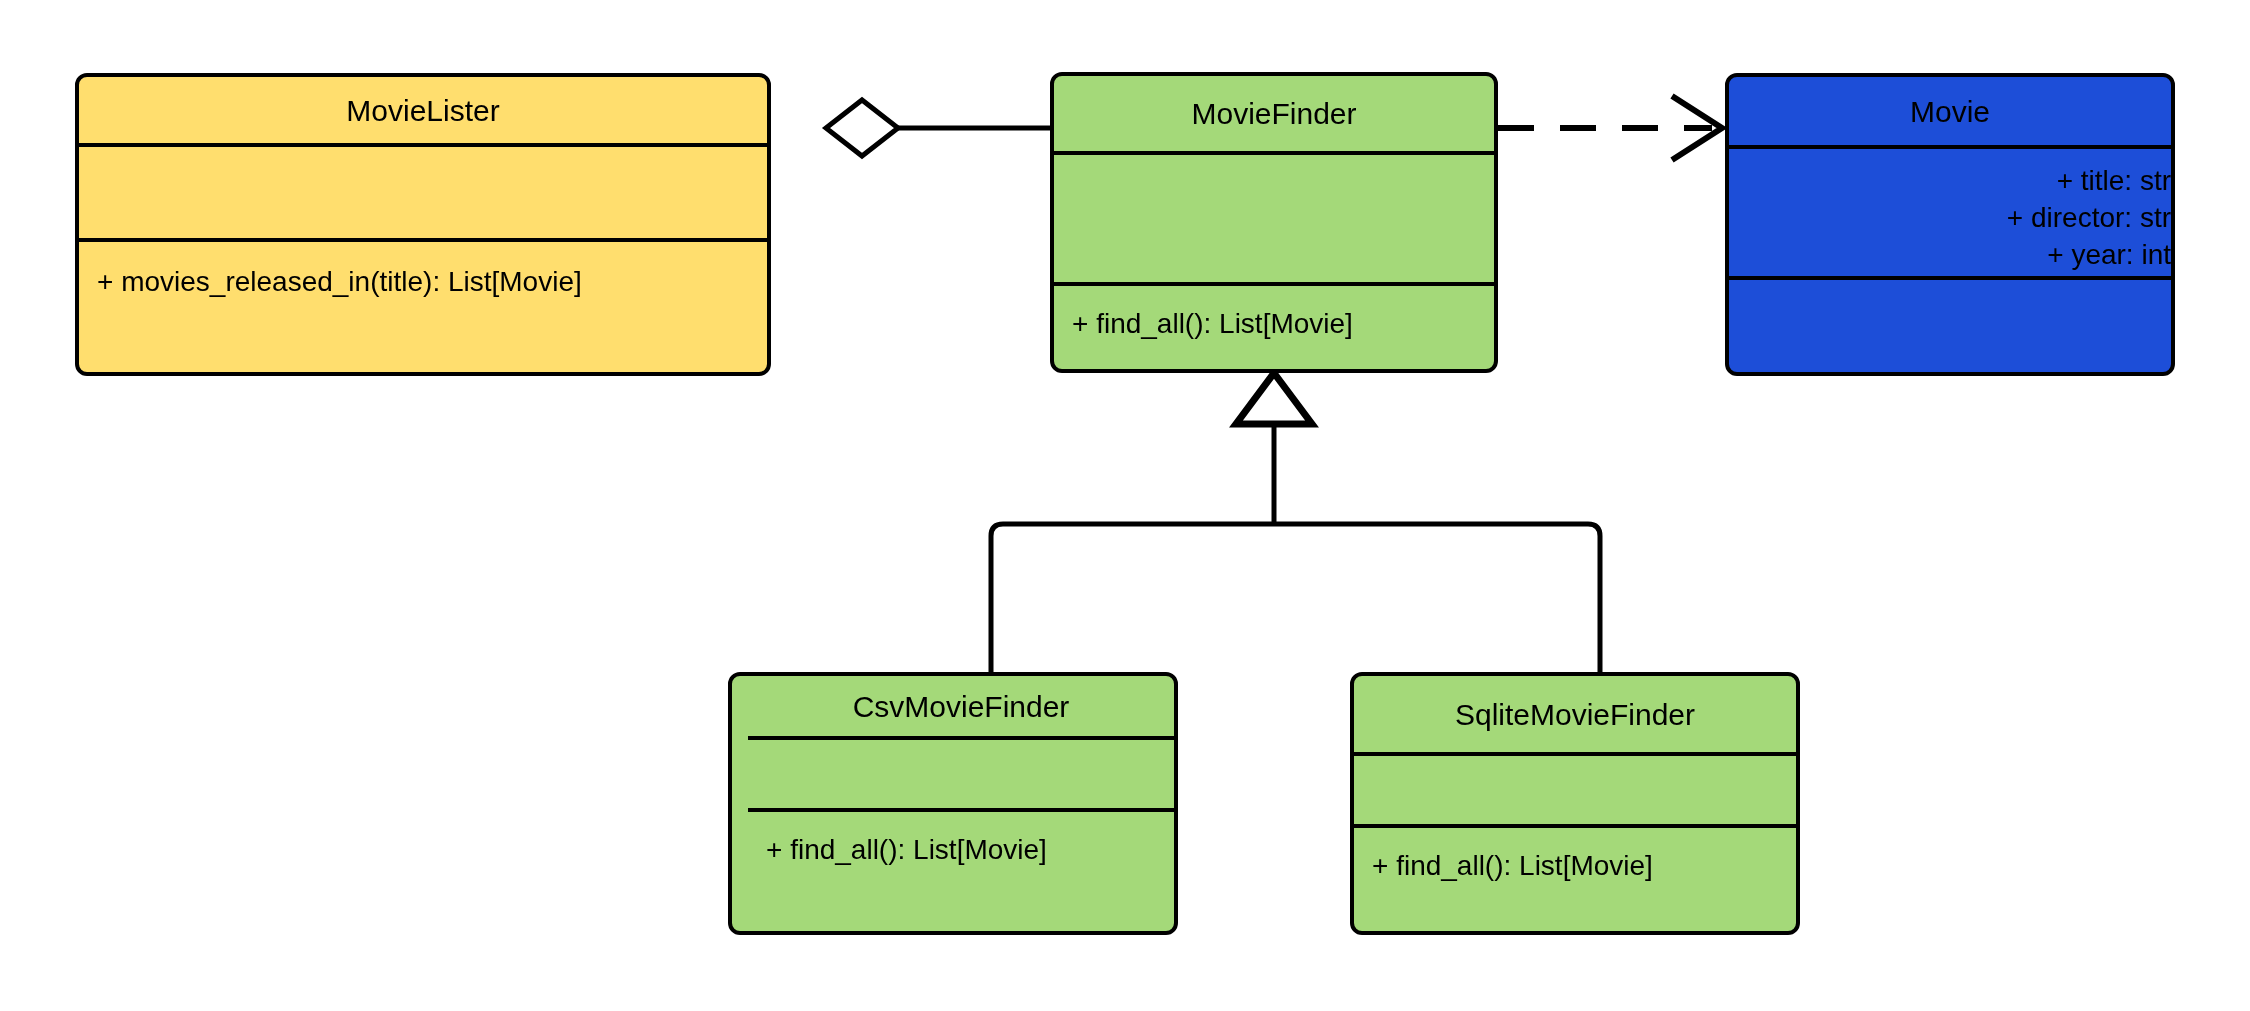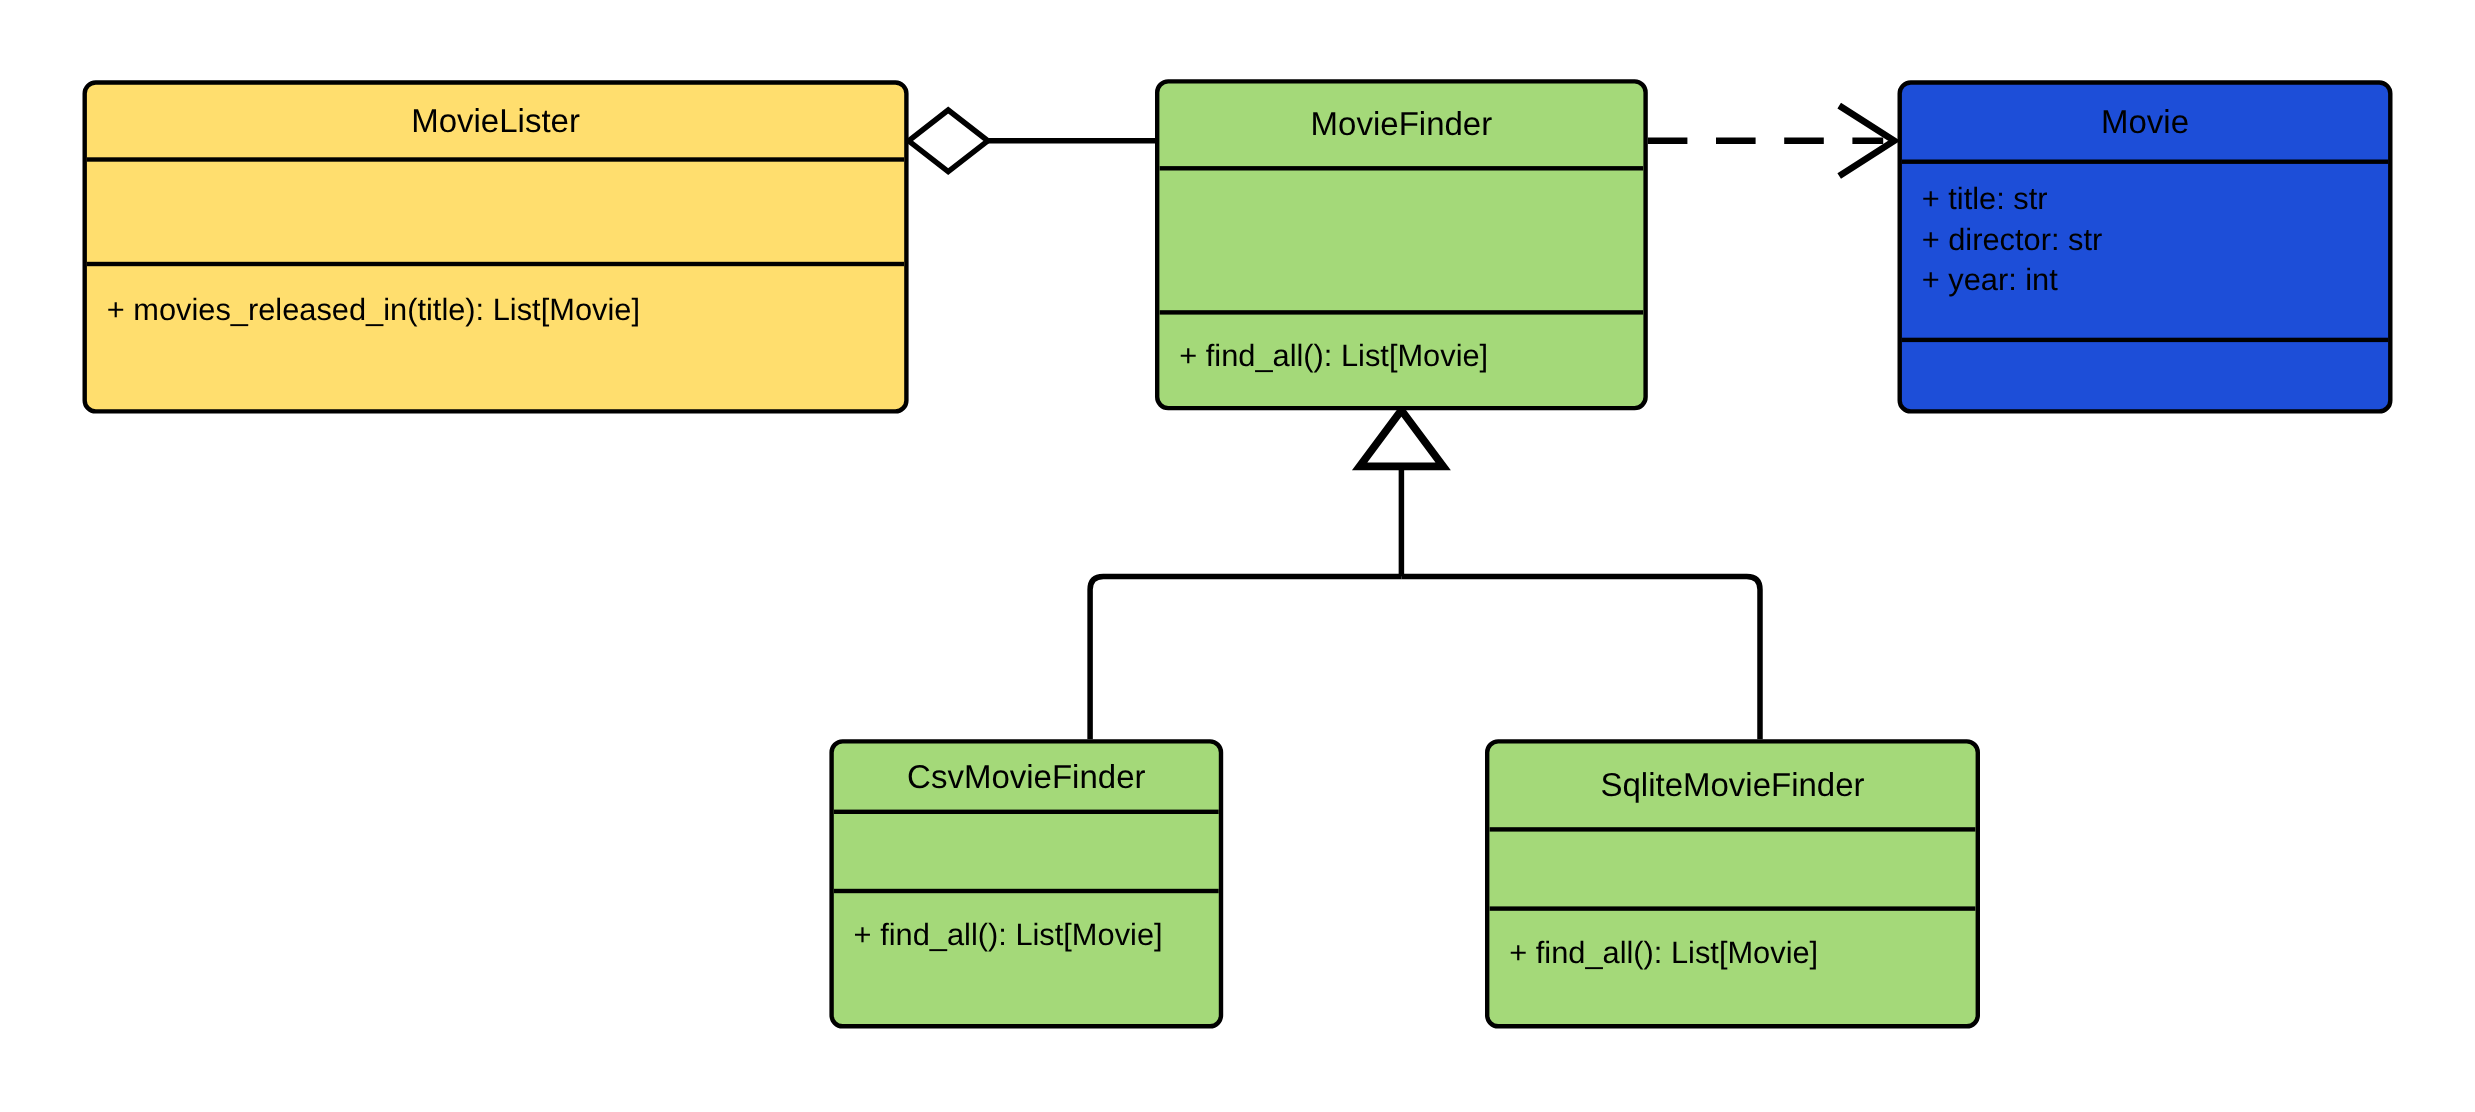--- a/index.html
+++ b/index.html
@@ -68,42 +68,42 @@
     line-height: 1.32;
     white-space: nowrap;
   }
   
   .fill-yellow { background: #FFDE6E; }
   .fill-green  { background: #A4D979; }
   .fill-blue   { background: #1d4ed8; }
 
   
   #cls-movielister {
-    left: 75px;  top: 73px;  width: 751px; height: 303px;
+    left: 75px;  top: 73px;  width: 696px; height: 303px;
   }
   #cls-movielister .cmp-name { height: 66px; }
   #cls-movielister .cmp-attrs { height: 95px; }
   #cls-movielister .cmp-methods { flex: 1 1 auto; padding-top: 22px; }
 
   #cls-moviefinder {
     left: 1050px; top: 72px; width: 448px; height: 301px;
   }
   #cls-moviefinder .cmp-name { height: 75px; }
   #cls-moviefinder .cmp-attrs { height: 131px; }
   #cls-moviefinder .cmp-methods { flex: 1 1 auto; padding-top: 20px; }
 
   #cls-movie {
     left: 1725px; top: 73px; width: 450px; height: 303px;
   }
   #cls-movie .cmp-name { height: 68px; }
-  #cls-movie .cmp-attrs { flex: 0 0 auto; padding-top: 14px; height: 162px; }
+  #cls-movie .cmp-attrs { flex: 0 0 auto; padding-top: 14px; height: 131px; text-align: right; }
   #cls-movie .cmp-methods { flex: 1 1 auto; }
 
   #cls-csvmoviefinder {
-    left: 754px; top: 672px; width: 358px; height: 263px;
+    left: 728px; top: 672px; width: 450px; height: 263px; padding-left: 16px;
   }
   #cls-csvmoviefinder .cmp-name { height: 60px; }
   #cls-csvmoviefinder .cmp-attrs { height: 72px; }
   #cls-csvmoviefinder .cmp-methods { flex: 1 1 auto; padding-top: 20px; }
 
   #cls-sqlitemoviefinder {
     left: 1350px; top: 672px; width: 450px; height: 263px;
   }
   #cls-sqlitemoviefinder .cmp-name { height: 76px; }
   #cls-sqlitemoviefinder .cmp-attrs { height: 72px; }

